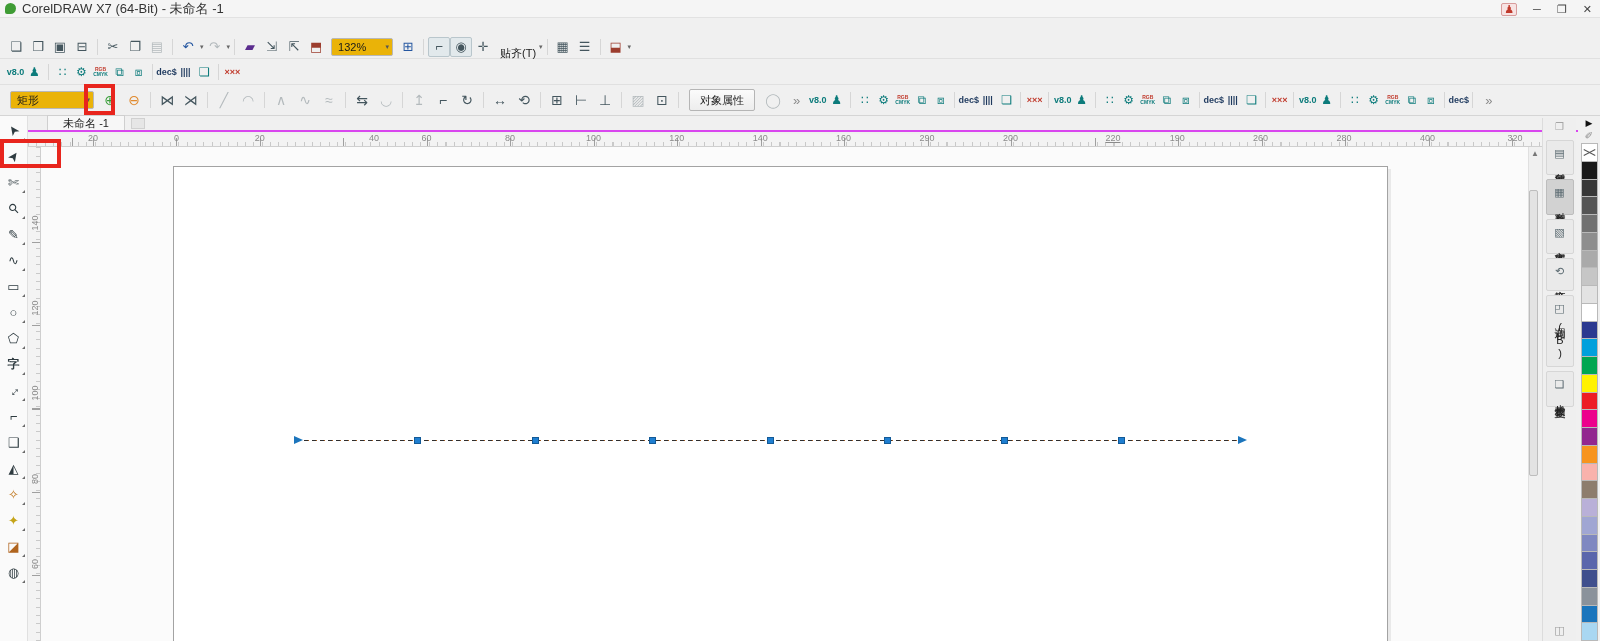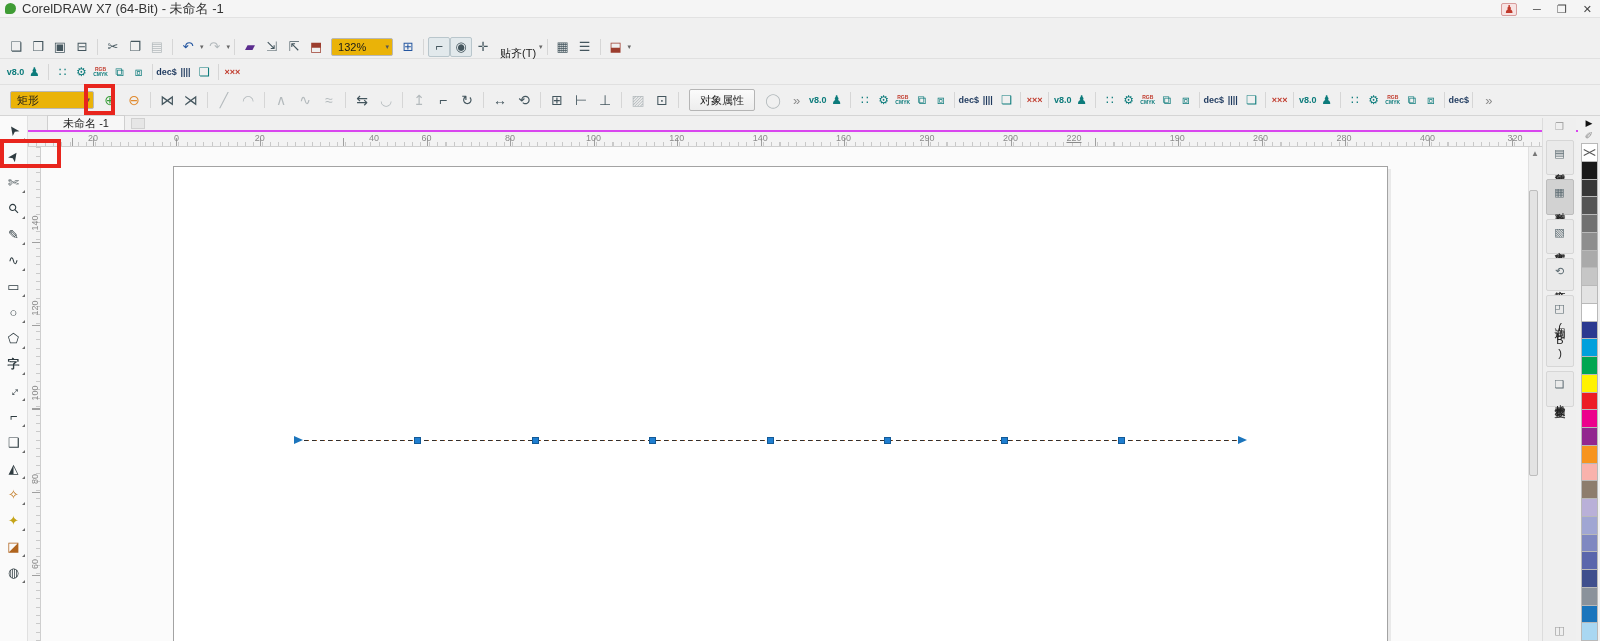--- a/index.html
+++ b/index.html
@@ -446,21 +446,21 @@
       <span class="rl" data-name="ruler-tick-label" style="left: 231.8px;">20</span>
       <span class="rl" data-name="ruler-tick-label" style="left: 317px; margin-left: 29px;">40</span>
       <span class="rl" data-name="ruler-tick-label" style="left: 398.6px;">60</span>
       <span class="rl" data-name="ruler-tick-label" style="left: 482px;">80</span>
       <span class="rl" data-name="ruler-tick-label" style="left: 565.4px;">100</span>
       <span class="rl" data-name="ruler-tick-label" style="left: 648.8px;">120</span>
       <span class="rl" data-name="ruler-tick-label" style="left: 732.2px;">140</span>
       <span class="rl" data-name="ruler-tick-label" style="left: 815.6px;">160</span>
       <span class="rl" data-name="ruler-tick-label" style="left: 899px;">290</span>
       <span class="rl" data-name="ruler-tick-label" style="left: 982.4px;">200</span>
-      <span class="rl" data-name="ruler-tick-label" style="left: 1046px; text-decoration: underline;">220</span>
+      <span class="rl" data-name="ruler-tick-label" style="left: 1085px; text-decoration: underline;">220</span>
       <span class="rl" data-name="ruler-tick-label" style="left: 1149.2px;">190</span>
       <span class="rl" data-name="ruler-tick-label" style="left: 1232.6px;">260</span>
       <span class="rl" data-name="ruler-tick-label" style="left: 1316px;">280</span>
       <span class="rl" data-name="ruler-tick-label" style="left: 1399.4px;">400</span>
       <span class="rl" data-name="ruler-tick-label" style="left: 1487px;">320</span>
     </div>
   <span class="runit" data-name="ruler-unit-label">毫米</span>
   <span class="rcfg" data-name="ruler-settings-icon">⊹</span>
   <div class="vruler" data-name="vertical-ruler" id="vruler">
       <span class="rl" data-name="ruler-tick-label" style="top: 72px;">140</span>

